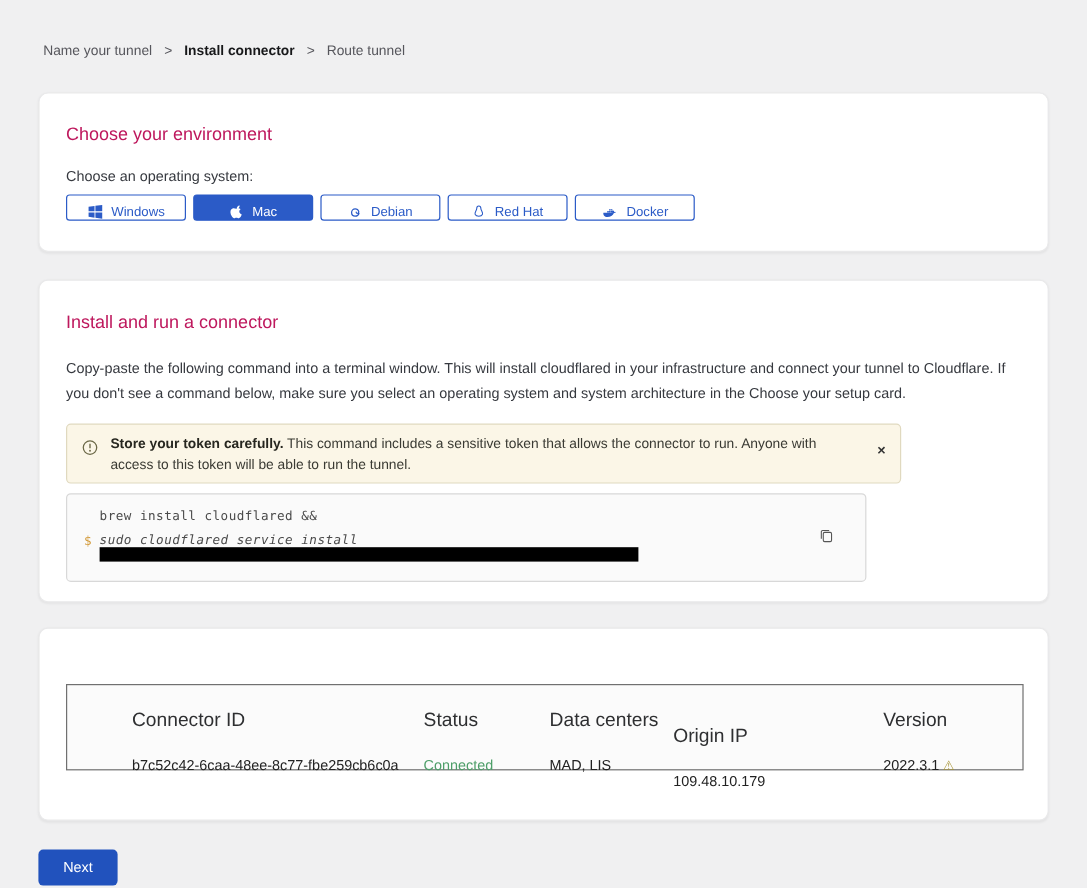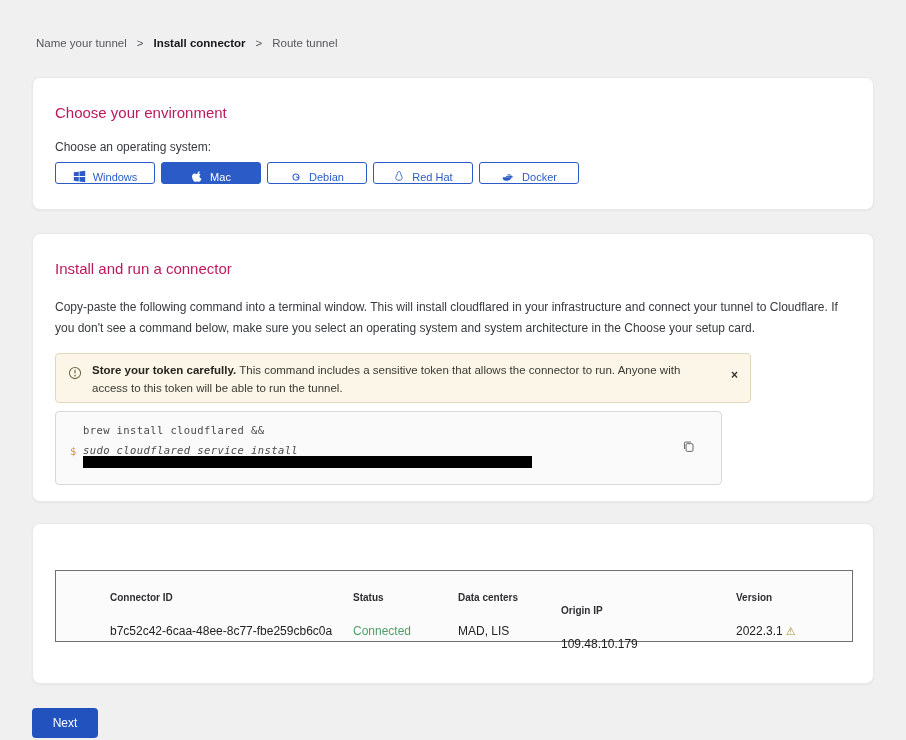--- a/index.html
+++ b/index.html
@@ -98,21 +98,21 @@
 
   
   .conn-table {
     margin-top: 20px;
     width: 798px; height: 72px;
     background: #fbfbfb;
     border: 1px solid var(--table_border,#707070);
     padding: 21px 0 0 54px;
   }
   .t-row { display:flex; }
-  .t-row.head { font-weight: bold; font-size: 10px; color:#2e2f31; }
+  .t-row.head { font-weight: normal; font-size: 16px; color:#2e2f31; }
   .t-row.body { margin-top: 8px; font-size: 12px; color:#222; }
   .c1 { width: 243px; } .c2 { width: 105px; } .c3 { width: 103px; } .c4 { width: 175px; margin-top: 13px; } .c5 { flex:1; }
   .status-connected { color: var(--status_green,#4d9e68); }
   .version-warn { color: var(--version_warn,#a79334); font-size: 11px; margin-left: 3px; }
 
   
   .next-btn {
     margin: 24px 0 0 32px;
     width: 66px; height: 30px;
     background: var(--accent_btn,#2152bd);

